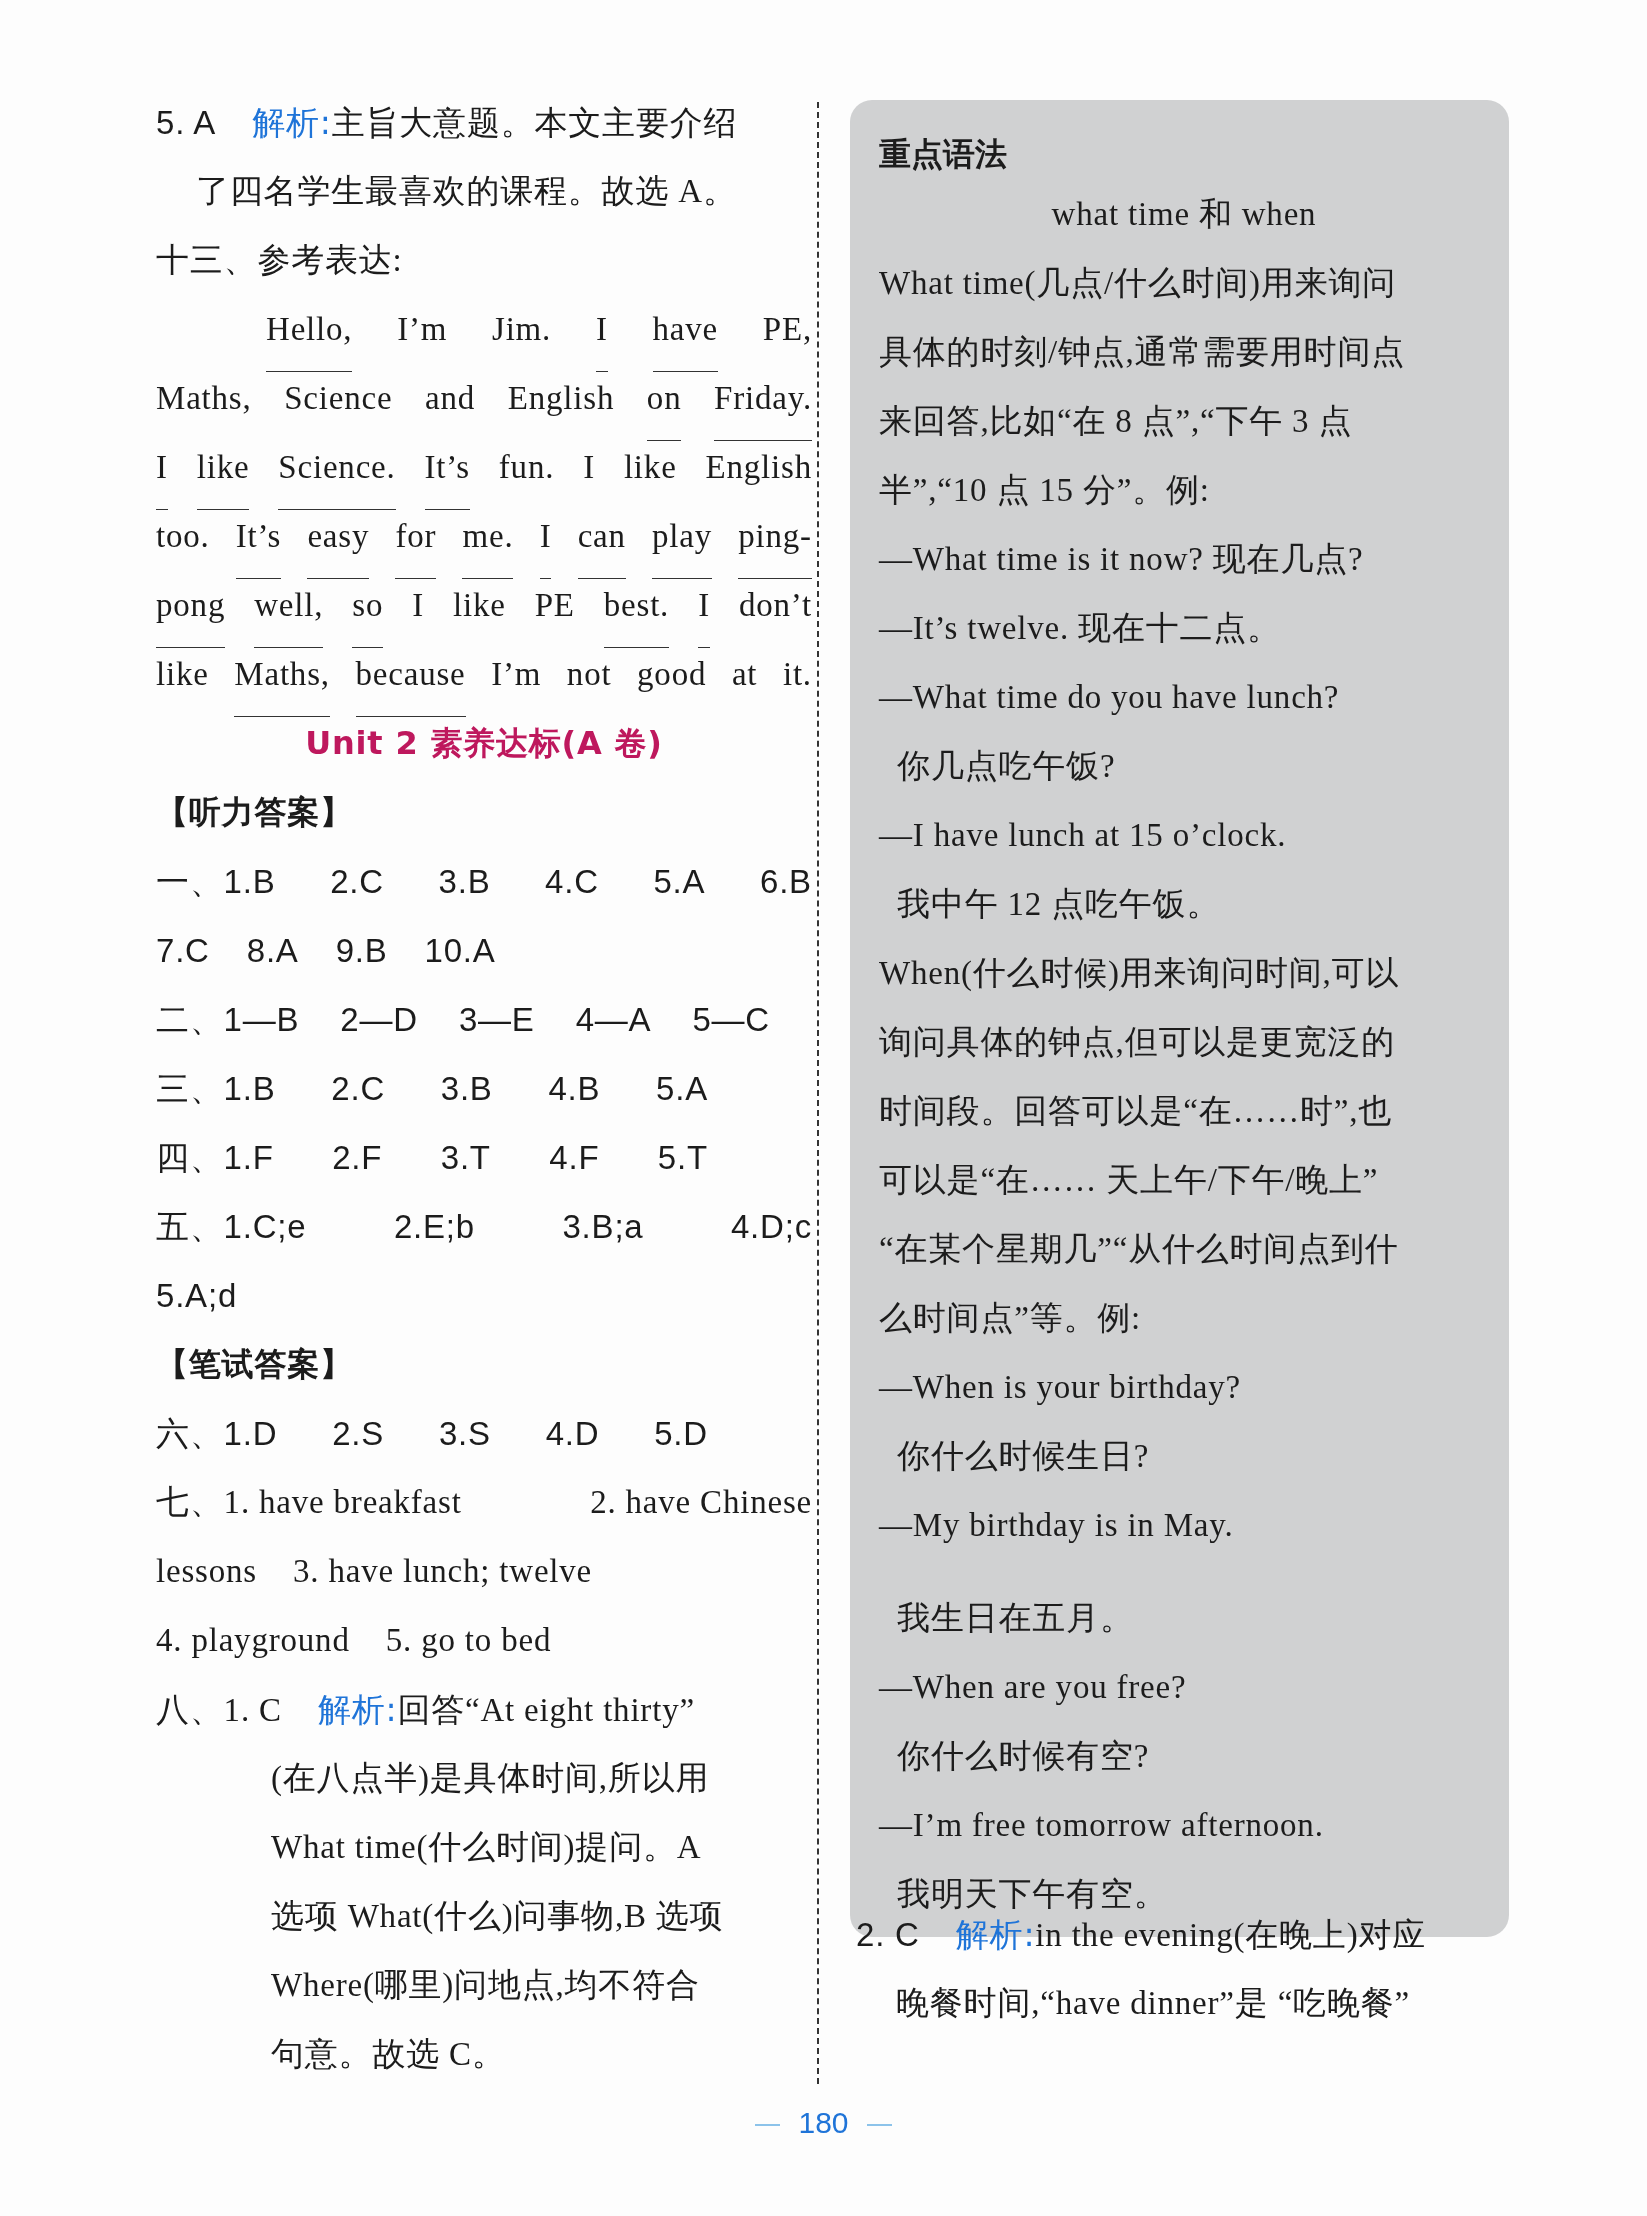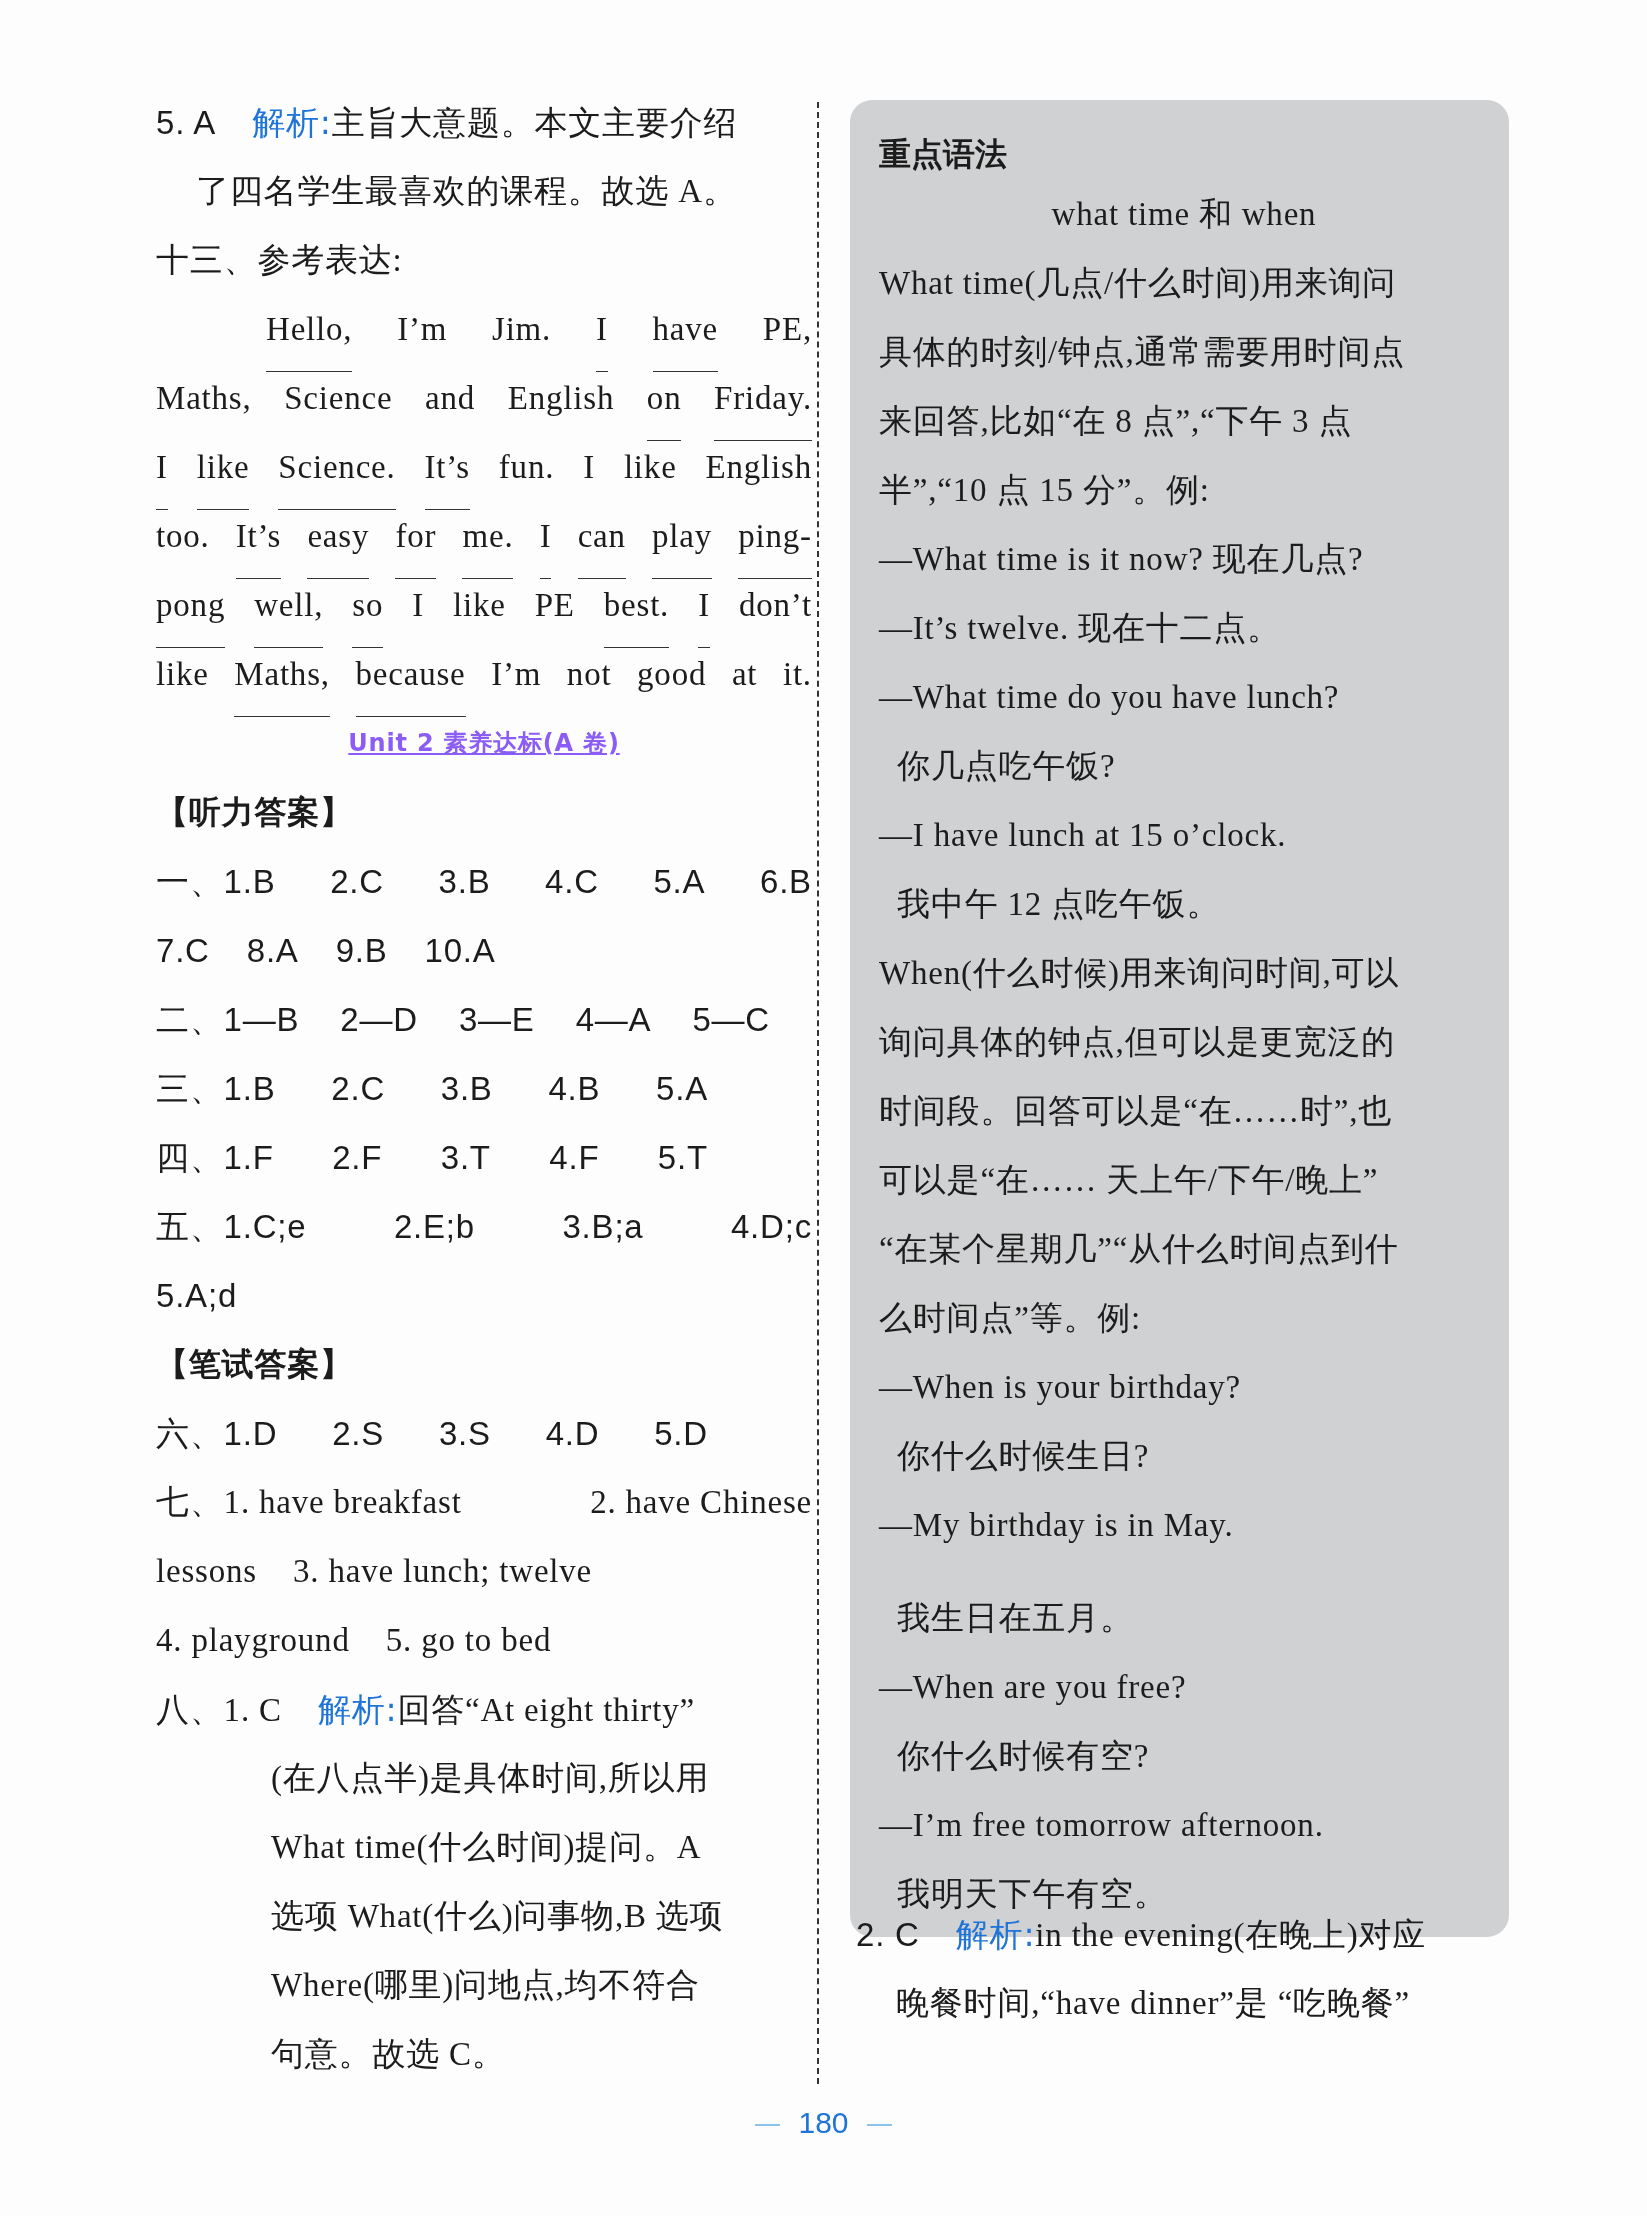--- a/index.html
+++ b/index.html
@@ -10,21 +10,21 @@
   .col-left { position:absolute; left:132px; top:96px; width:656px;margin-left:24px; }
   .line { font-size:33px; height:69px; line-height:53px; white-space:nowrap; letter-spacing:0.8px; }
   .just { display:flex; justify-content:space-between; }
   .indent1 { padding-left:40px; }
   .indent-essay { padding-left:110px; }
   .indent-jx { padding-left:115px; }
   .blue { color:#1f74d8; font-family:"DejaVu Sans","Liberation Sans",sans-serif; }
   .num { font-family:"Liberation Sans","DejaVu Sans",sans-serif; }
   .bold-head { font-family:"DejaVu Sans","Liberation Sans",sans-serif; font-weight:bold; font-size:32px; }
   .u { border-bottom:1.7px solid #333; padding-bottom:1.7px; }
-  .unit-title { text-align:center; font-family:"DejaVu Sans","Liberation Sans",sans-serif; font-weight:bold; color:#8b5cf6; font-size:24px;text-decoration:underline; }
+  .unit-title { text-align:center; font-family:"DejaVu Sans","Liberation Sans",sans-serif; font-weight:bold; color:#be185d; font-size:32px; }
   .gap { display:inline-block; width:27px; }
   .divider { position:absolute; left:817px; top:102px; height:1982px; border-left:2.5px dashed #333; }
   .gray-box {
     position:absolute; left:850px; top:100px; width:659px; height:1837px;
     background:#d0d1d2; border-radius:22px;
   }
   .col-right { position:absolute; left:879px; top:121px; width:610px; }
   .col-right .line { font-size:33px; }
   .col-right-below { position:absolute; left:856px; top:1908px; width:660px; }
   .gh { font-family:"DejaVu Sans","Liberation Sans",sans-serif; font-weight:bold; font-size:32px; height:67px; line-height:67px; }

